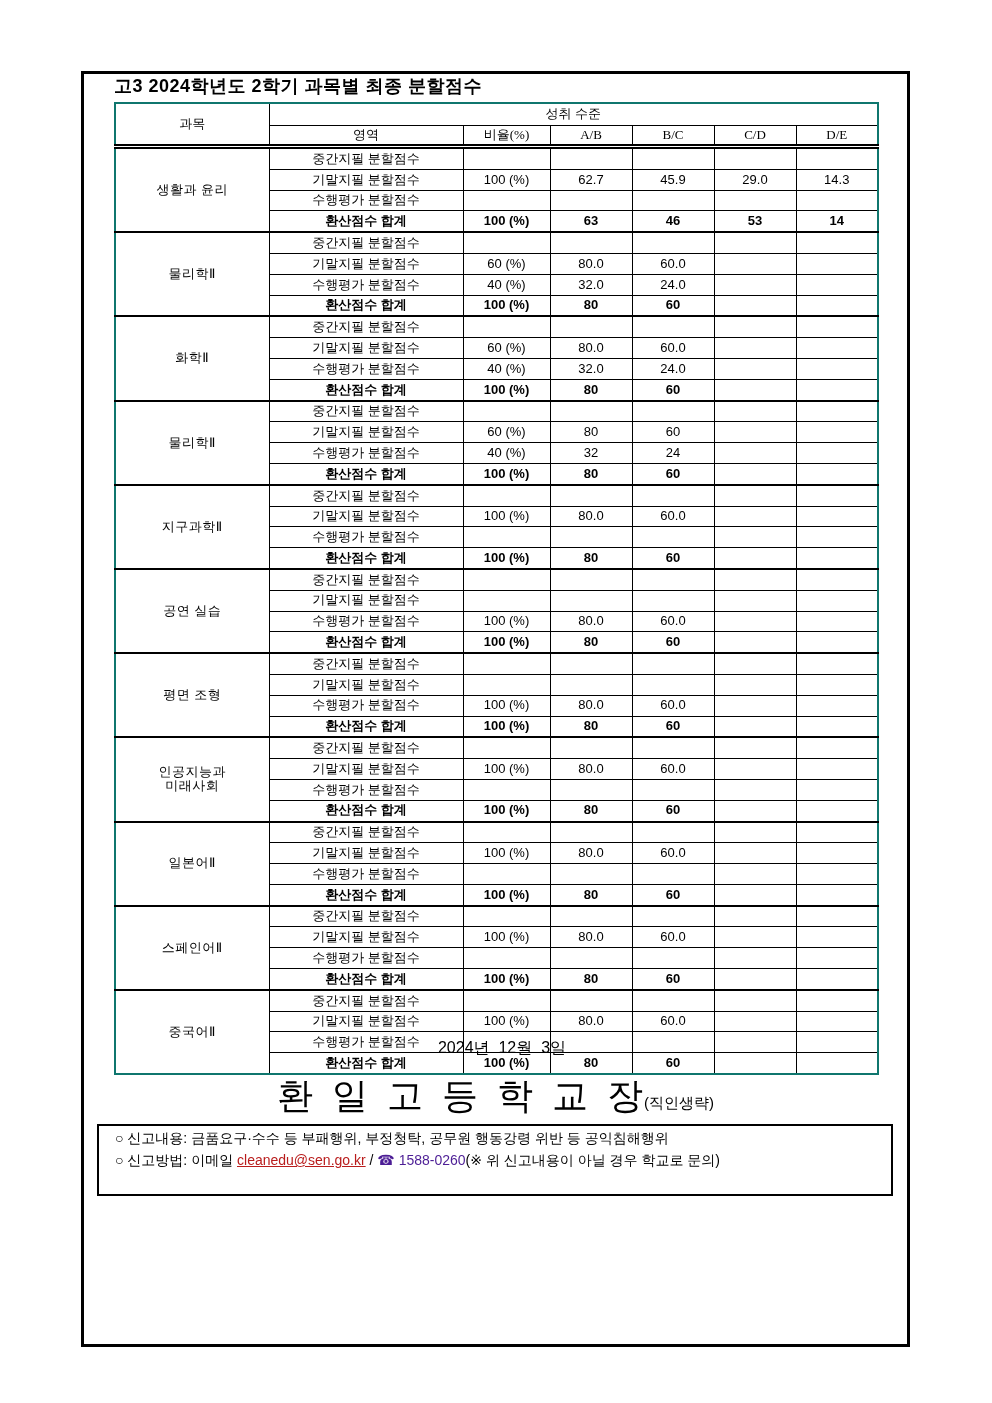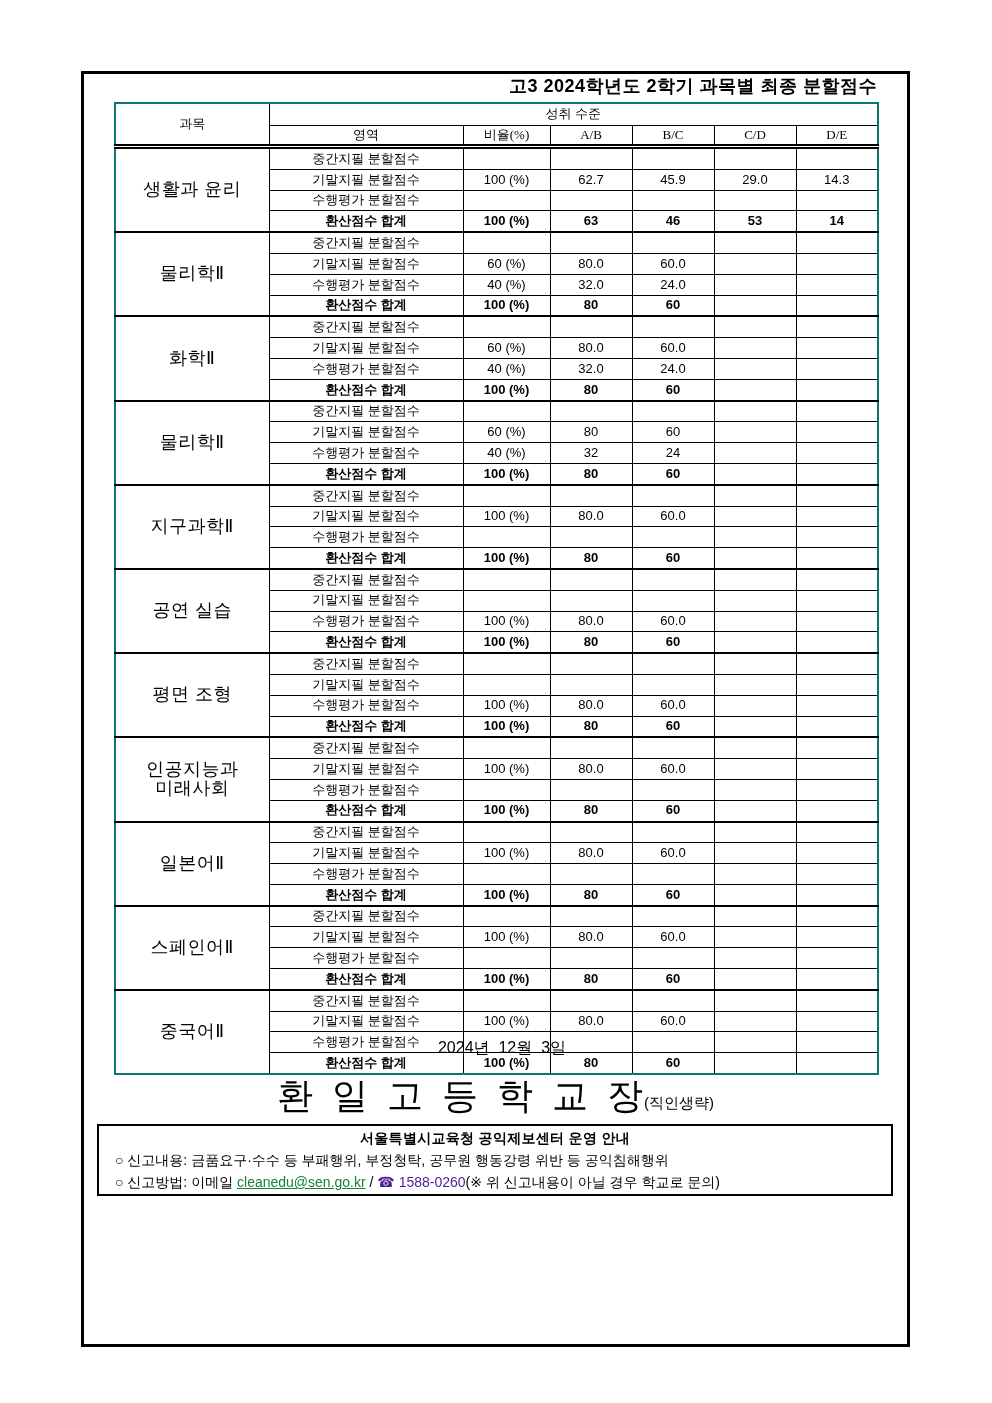--- a/index.html
+++ b/index.html
@@ -18,21 +18,21 @@
     top: 71px;
     width: 823px;
     height: 1270px;
     border: 3px solid #000;
   }
   .doc-title {
     position: absolute;
     left: 114px;
     top: 74px;
     width: 763px;
-    text-align: right;
+    text-align: left;
     font-size: 18px;
     font-weight: bold;
     letter-spacing: 0.5px;
   }
   table.score-table {
     position: absolute;
     left: 114px;
     top: 102px;
     width: 763px;
     border-collapse: collapse;
@@ -49,21 +49,21 @@
     line-height: 1.1;
     overflow: hidden;
   }
   .score-table thead tr.head1 th { height: 21px; }
   .score-table thead tr.head2 th { height: 18px; font-family: Liberation Serif, serif; }
   .score-table thead tr.head2 th,
   .score-table th.th-subject { border-bottom: 5px double #000; }
   .score-table tbody td { height: 19.8px; }
   .score-table tbody tr.block-first td { border-top: 2px solid #000; }
   .score-table td.subject-cell {
-    font-size: 18px;
+    font-size: 13px;
     white-space: pre-line;
     letter-spacing: 0.5px;
   }
   .score-table tr.sum-row td { font-weight: bold; }
   .date-line {
     position: absolute;
     left: 114px;
     top: 1038px;
     width: 776px;
     text-align: center;
@@ -507,18 +507,17 @@
     </tbody>
 </table>
 
 <div class="date-line">2024년  12월  3일</div>
 
 <div class="principal-line">
   <span class="principal-name">환 일 고 등 학 교 장</span><span class="seal-note">(직인생략)</span>
 </div>
 
 <div class="notice-box">
-  <div class="notice-title">서울특별시교육청 공익제보센터 운영 안내</div>
   <div class="notice-line">○ 신고내용: 금품요구·수수 등 부패행위, 부정청탁, 공무원 행동강령 위반 등 공익침해행위</div>
   <div class="notice-line">
-    <span>○ 신고방법: 이메일 </span><a href="#" class="blue-text" style="text-decoration: underline; color: #15803d;">cleanedu@sen.go.kr</a><span> / </span><span class="blue-text" style="color: #4c1d95;">☎ 1588-0260</span><span>(※ 위 신고내용이 아닐 경우 학교로 문의)</span>
+    <span>○ 신고방법: 이메일 </span><a href="#" class="blue-text" style="text-decoration: underline; color: #b91c1c;">cleanedu@sen.go.kr</a><span> / </span><span class="blue-text" style="color: #4c1d95;">☎ 1588-0260</span><span>(※ 위 신고내용이 아닐 경우 학교로 문의)</span>
   </div>
 </div>
 
 </body></html>

